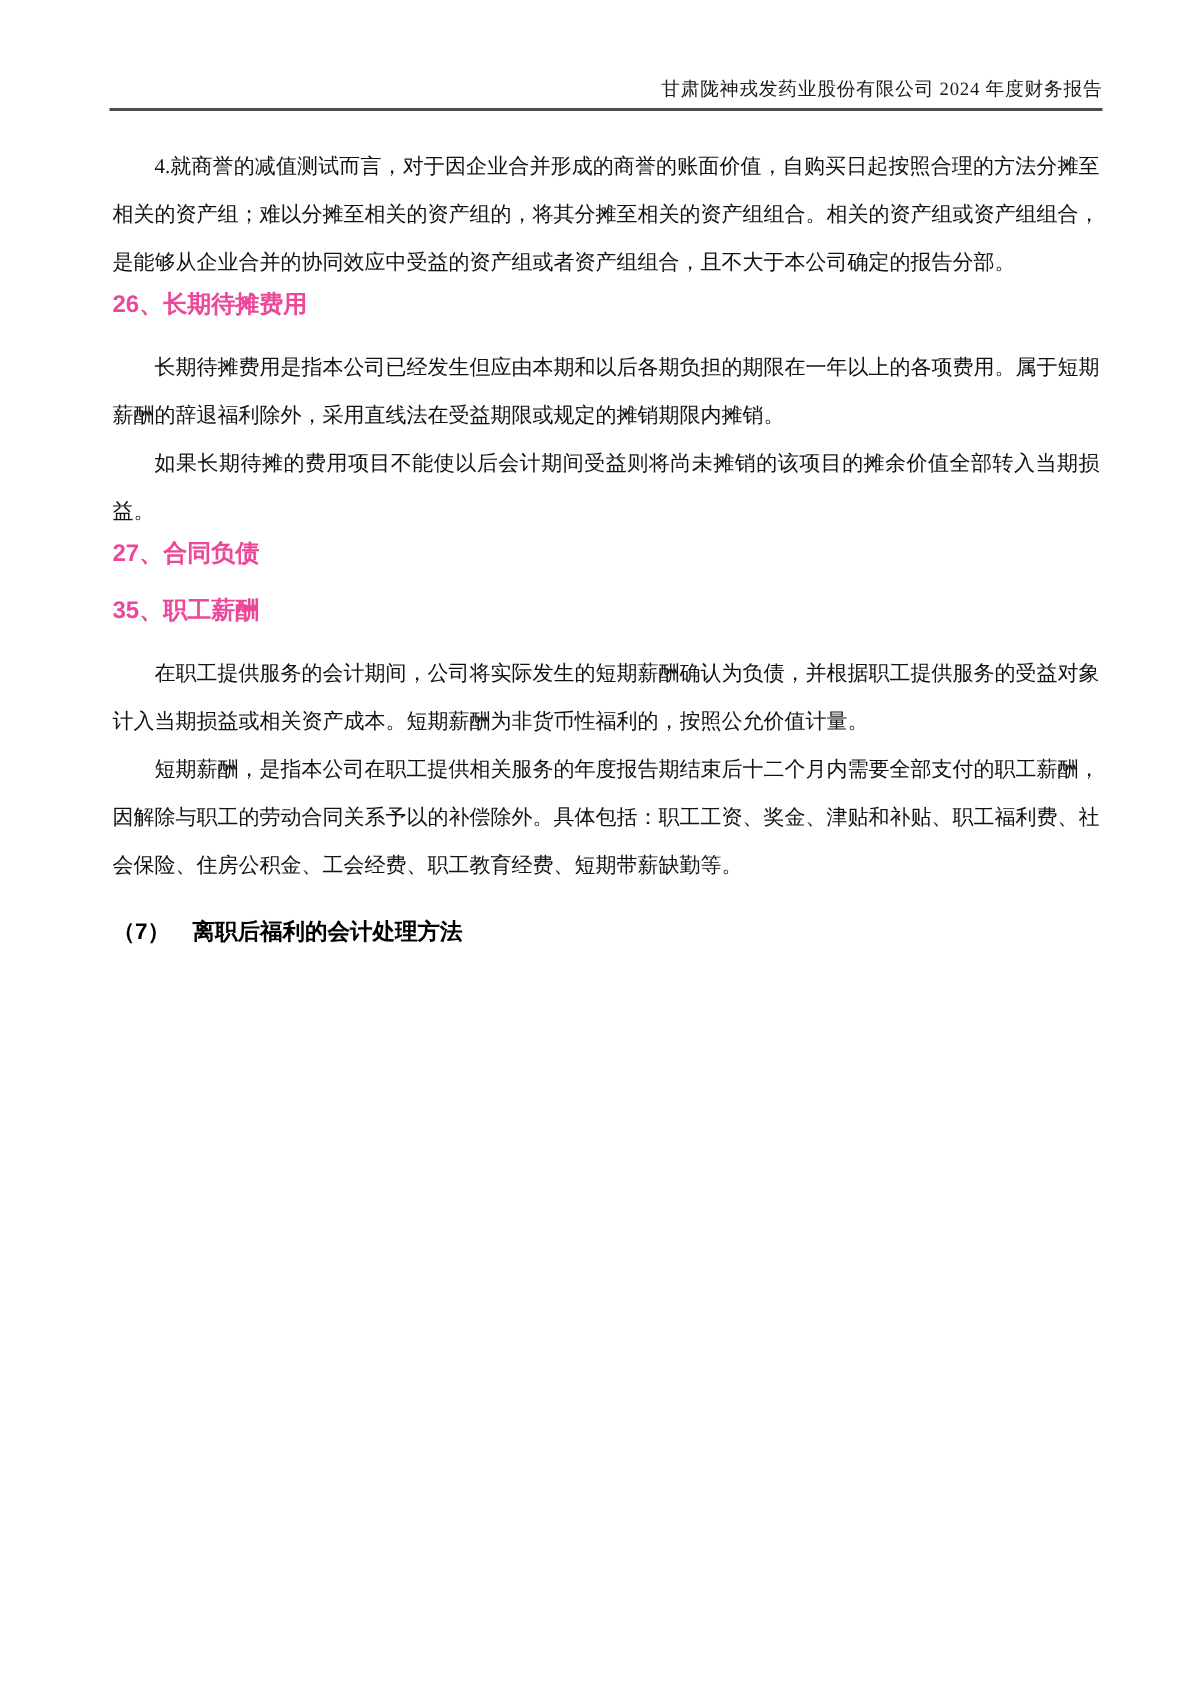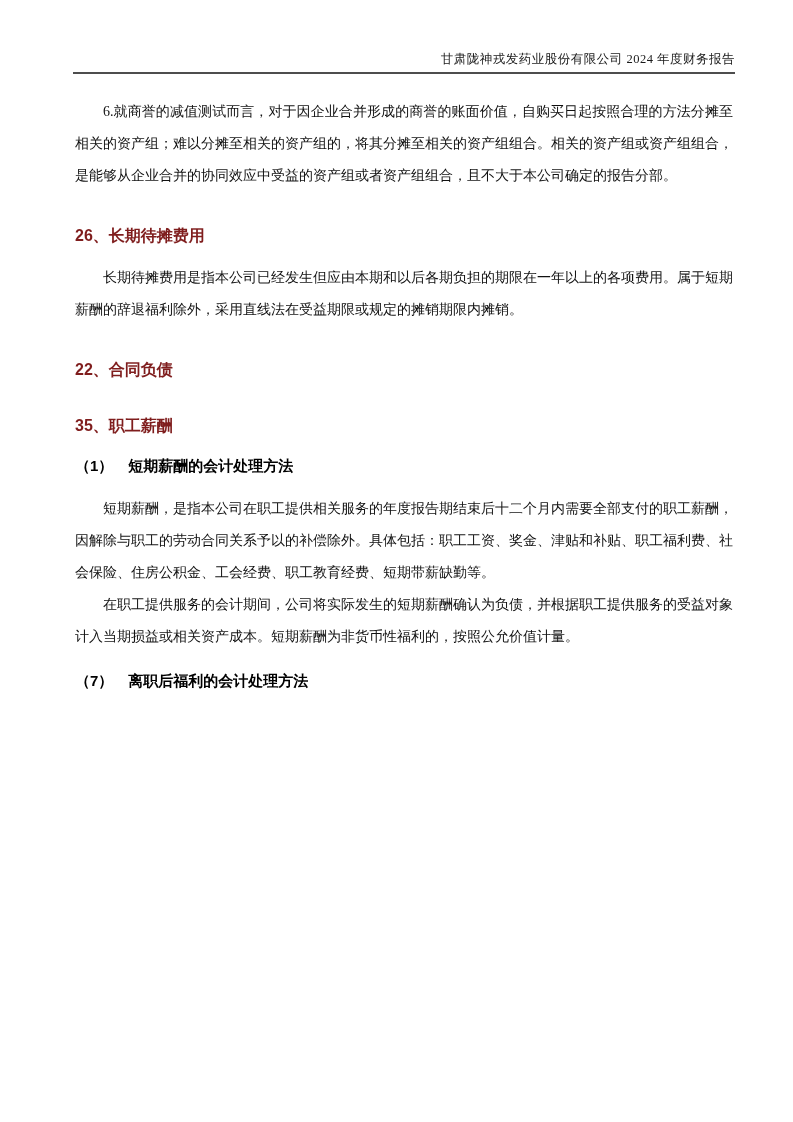--- a/index.html
+++ b/index.html
@@ -42,26 +42,26 @@
   .doc-body p {
     margin: 0;
     font-size: 14px;
     line-height: 32px;
     text-align: justify;
     text-indent: 2em;
     color: #111111;
     word-break: break-all;
   }
   .doc-body h2 {
-    margin: 32px 0 14px 0;
+    margin: 0 0 14px 0;
     font-size: 16px;
     line-height: 24px;
     font-family: "Liberation Sans", sans-serif;
     font-weight: bold;
-    color: #7f1d1d;
+    color: #ec4899;
   }
   .doc-body h3 {
     margin: 17px 0 16px 0;
     font-size: 15px;
     line-height: 22px;
     font-family: "Liberation Sans", sans-serif;
     font-weight: bold;
     color: #000000;
   }
   .page-number {
@@ -77,38 +77,38 @@
 <body>
 
 <div class="page">
 
   <div class="header-title">甘肃陇神戎发药业股份有限公司 2024 年度财务报告</div>
 
   <div class="header-rule"></div>
 
   <div class="doc-body">
 
-    <p>6.就商誉的减值测试而言，对于因企业合并形成的商誉的账面价值，自购买日起按照合理的方法分摊至相关的资产组；难以分摊至相关的资产组的，将其分摊至相关的资产组组合。相关的资产组或资产组组合，是能够从企业合并的协同效应中受益的资产组或者资产组组合，且不大于本公司确定的报告分部。</p>
+    <p>4.就商誉的减值测试而言，对于因企业合并形成的商誉的账面价值，自购买日起按照合理的方法分摊至相关的资产组；难以分摊至相关的资产组的，将其分摊至相关的资产组组合。相关的资产组或资产组组合，是能够从企业合并的协同效应中受益的资产组或者资产组组合，且不大于本公司确定的报告分部。</p>
 
 
     <h2>26、长期待摊费用</h2>
 
     <p>长期待摊费用是指本公司已经发生但应由本期和以后各期负担的期限在一年以上的各项费用。属于短期薪酬的辞退福利除外，采用直线法在受益期限或规定的摊销期限内摊销。</p>
 
+    <p>如果长期待摊的费用项目不能使以后会计期间受益则将尚未摊销的该项目的摊余价值全部转入当期损益。</p>
 
-    <h2>22、合同负债</h2>
+    <h2>27、合同负债</h2>
 
 
     <h2>35、职工薪酬</h2>
 
-    <h3>（1）　短期薪酬的会计处理方法</h3>
+
+    <p>在职工提供服务的会计期间，公司将实际发生的短期薪酬确认为负债，并根据职工提供服务的受益对象计入当期损益或相关资产成本。短期薪酬为非货币性福利的，按照公允价值计量。</p>
 
     <p>短期薪酬，是指本公司在职工提供相关服务的年度报告期结束后十二个月内需要全部支付的职工薪酬，因解除与职工的劳动合同关系予以的补偿除外。具体包括：职工工资、奖金、津贴和补贴、职工福利费、社会保险、住房公积金、工会经费、职工教育经费、短期带薪缺勤等。</p>
-
-    <p>在职工提供服务的会计期间，公司将实际发生的短期薪酬确认为负债，并根据职工提供服务的受益对象计入当期损益或相关资产成本。短期薪酬为非货币性福利的，按照公允价值计量。</p>
 
     <h3>（7）　离职后福利的会计处理方法</h3>
 
 
   </div>
 
   <div class="page-number">54</div>
 
 </div>
 

